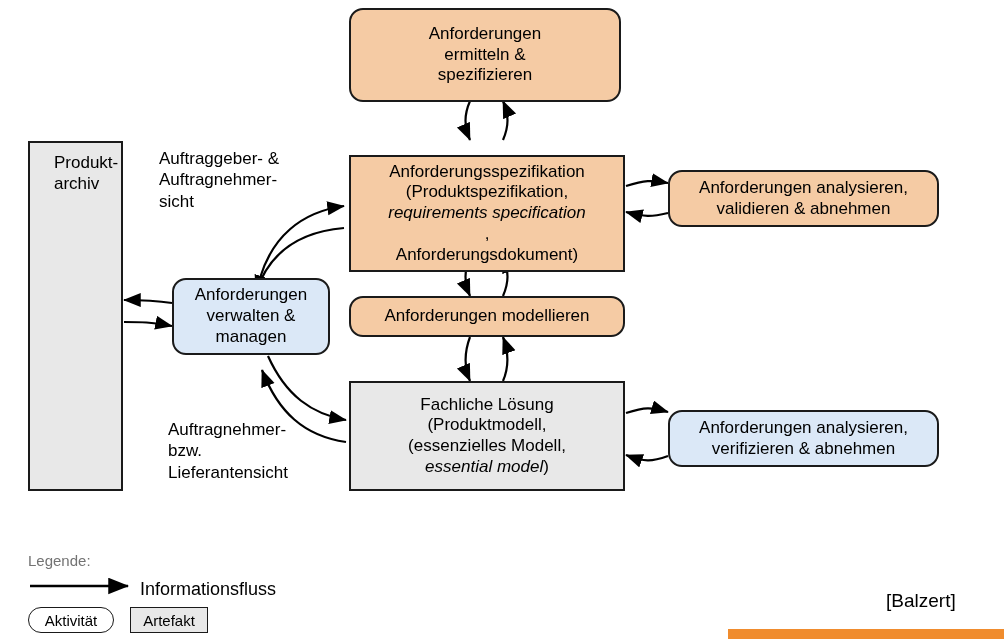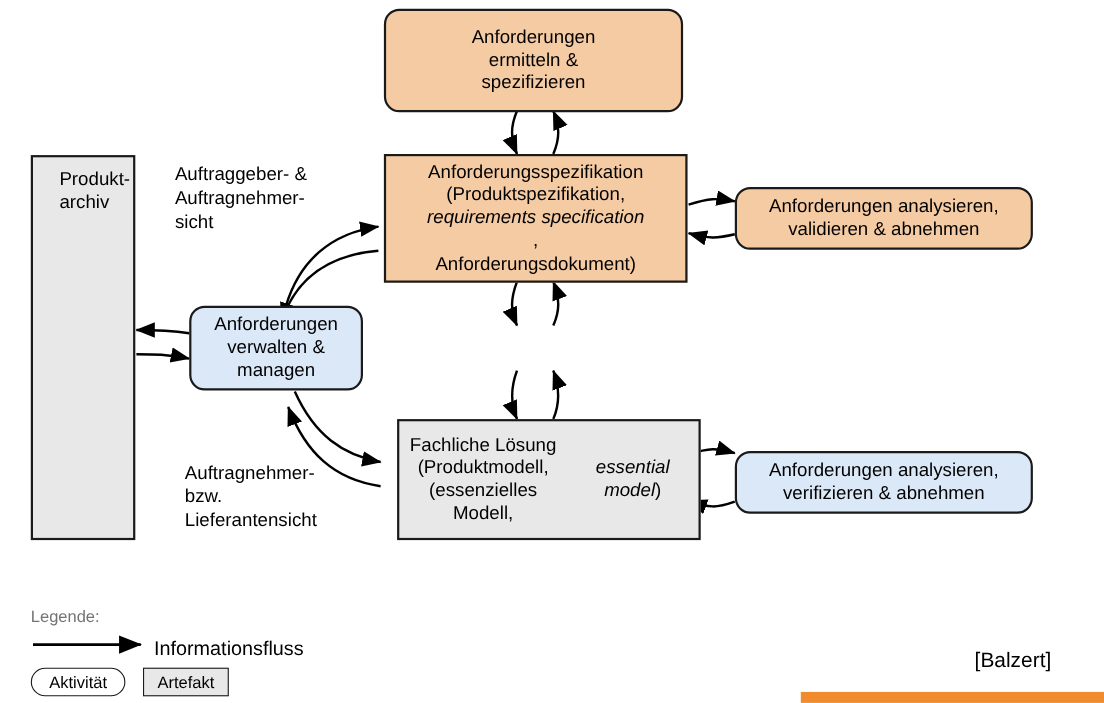--- a/index.html
+++ b/index.html
@@ -47,20 +47,21 @@
     background: #dbe8f7;
     border: 2px solid #1a1a1a;
     border-radius: 14px;
     font-size: 17px;
   }
   .artifact-orange {
     background: #f5cba4;
     border: 2px solid #1a1a1a;
     border-radius: 0;
     font-size: 17px;
+    margin-top: 15px;
   }
   .artifact-gray {
     background: #e8e8e8;
     border: 2px solid #1a1a1a;
     border-radius: 0;
     font-size: 17px;
   }
   .archive {
     background: #e8e8e8;
     border: 2px solid #1a1a1a;
@@ -170,26 +171,27 @@
     <div class="multi">Anforderungsspezifikation
 (Produktspezifikation,</div>
     <div class="it">requirements specification</div>
     <div class="multi">,
 Anforderungsdokument)</div>
   </div>
 
   <div class="node activity multi" style="left:668px; top:170px; width:271px; height:57px;">Anforderungen analysieren,
 validieren &amp; abnehmen</div>
 
+  <div class="node activity" style="left:349px; top:296px; width:276px; height:41px;">Anforderungen modellieren</div>
 
   <div class="node activity-blue multi" style="left:172px; top:278px; width:158px; height:77px;">Anforderungen
 verwalten &amp;
 managen</div>
 
-  <div class="node artifact-gray" style="left:349px; top:381px; width:276px; height:110px; flex-direction:row;margin-left:12px;">
+  <div class="node artifact-gray" style="left:349px; top:381px; width:276px; height:110px; flex-direction:column;">
     <div class="multi">Fachliche Lösung
 (Produktmodell,
 (essenzielles Modell,</div>
     <div>
       <span class="it">essential model</span><span>)</span>
     </div>
   </div>
 
   <div class="node activity-blue multi" style="left:668px; top:410px; width:271px; height:57px;">Anforderungen analysieren,
 verifizieren &amp; abnehmen</div>

